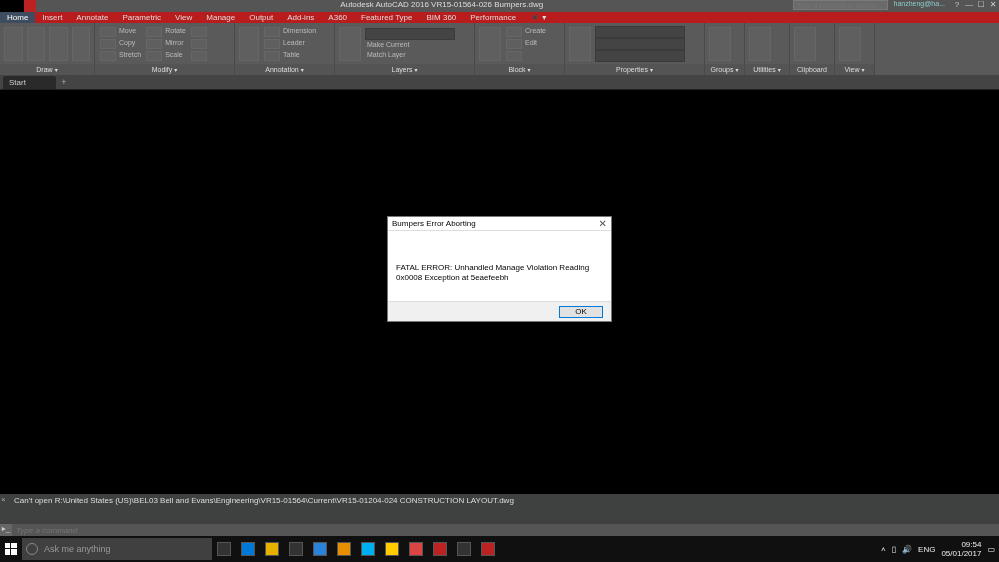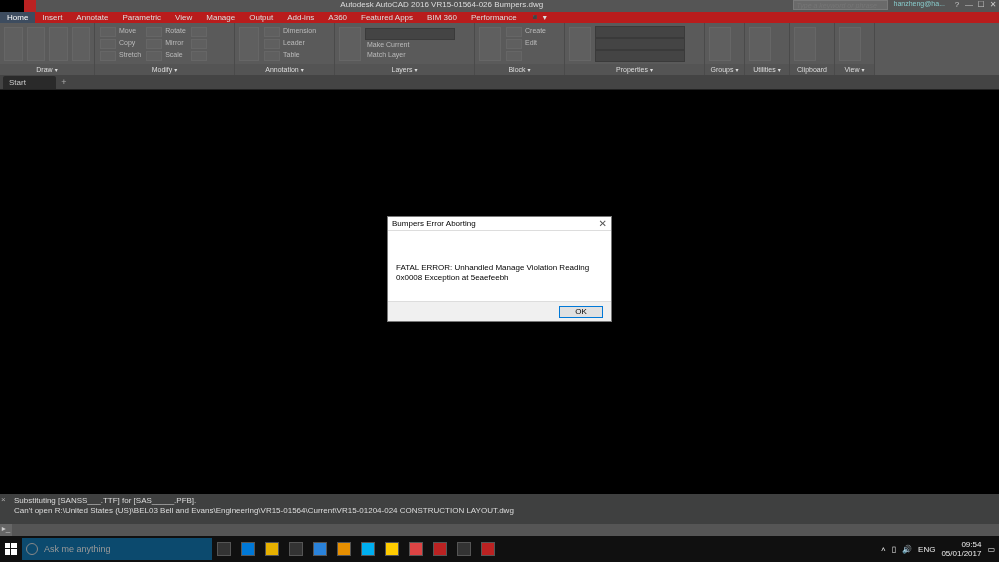--- a/index.html
+++ b/index.html
@@ -42,21 +42,21 @@
   .cmd-hist { height: 30px; background: #3f4040; font-family: Consolas, monospace; font-size: 8px; color: #ddd; padding: 2px 4px; line-height: 10px; position: relative; }
   .cmd-hist .x { position: absolute; left: 1px; top: 1px; color: #aaa; }
   .cmd-line { height: 12px; background: #555; display: flex; align-items: center; }
   .cmd-line .grip { width: 12px; height: 12px; background: #666; color: #ccc; font-size: 8px; text-align: center; }
   .cmd-line input { flex: 1; background: #555; border: none; color: #999; font-size: 8px; font-style: italic; padding-left: 4px; outline: none; }
 
   
   .taskbar { height: 26px; background: #101010; display: flex; align-items: center; position: absolute; bottom: 0; left: 0; right: 0; }
   .tb-start { width: 22px; height: 22px; display: flex; align-items: center; justify-content: center; }
   .tb-start svg { fill: #fff; }
-  .tb-search { display: flex; align-items: center; width: 190px; height: 22px; background: #0c4a6e; color: #999; font-size: 9px; padding-left: 4px; gap: 6px; }
+  .tb-search { display: flex; align-items: center; width: 190px; height: 22px; background: #404040; color: #999; font-size: 9px; padding-left: 4px; gap: 6px; }
   .tb-search .cortana { width: 12px; height: 12px; border: 1px solid #888; border-radius: 50%; }
   .tb-icon { width: 22px; height: 22px; display: flex; align-items: center; justify-content: center; margin: 0 1px; }
   .tb-icon .sq { width: 14px; height: 14px; border: 1px solid #555; background: #333; }
   .tb-tray { margin-left: auto; display: flex; align-items: center; color: #eee; font-size: 8px; gap: 6px; padding-right: 4px; }
   .tb-clock { text-align: right; line-height: 9px; }
 
   
   .dialog { position: absolute; left: 387px; top: 216px; width: 225px; background: #f0f0f0; border: 1px solid #777; font-size: 8px; color: #000; }
   .dlg-title { height: 14px; background: #fff; display: flex; align-items: center; padding: 0 4px; border-bottom: 1px solid #ddd; }
   .dlg-title .t { flex: 1; }
@@ -84,21 +84,21 @@
 <div class="menubar">
   <span class="mitem active">Home</span>
   <span class="mitem">Insert</span>
   <span class="mitem">Annotate</span>
   <span class="mitem">Parametric</span>
   <span class="mitem">View</span>
   <span class="mitem">Manage</span>
   <span class="mitem">Output</span>
   <span class="mitem">Add-ins</span>
   <span class="mitem">A360</span>
-  <span class="mitem">Featured Apps</span>
+  <span class="mitem">Featured Type</span>
   <span class="mitem">BIM 360</span>
   <span class="mitem">Performance</span>
   <span class="mitem">◾ ▾</span>
 </div>
 
 <div class="ribbon">
 
   <div class="panel" style="width:95px">
     <div class="panel-body">
       <div class="rb-btn-lg"></div>
@@ -254,26 +254,26 @@
 
 <div class="filetabs">
   <div class="filetab">Start</div>
   <div class="filetab-plus">+</div>
 </div>
 
 <div class="drawing"></div>
 
 <div class="cmd-hist">
   <span class="x">×</span>
-  <div style="margin-left:10px">Substituting [SANSS___.TTF] for [SAS_____.PFB].</div>
   <div style="margin-left:10px">Can't open R:\United States (US)\BEL03 Bell and Evans\Engineering\VR15-01564\Current\VR15-01204-024 CONSTRUCTION LAYOUT.dwg</div>
 </div>
 
 <div class="cmd-line">
   <div class="grip">▸_</div>
+  <input placeholder="Type a command" style="">
 </div>
 
 <div class="taskbar">
   <div class="tb-start">
     <svg width="12" height="12" viewBox="0 0 12 12">
         <rect x="0" y="0" width="5" height="5"></rect>
         <rect x="6" y="0" width="6" height="5"></rect>
         <rect x="0" y="6" width="5" height="6"></rect>
         <rect x="6" y="6" width="6" height="6"></rect>
       </svg>

